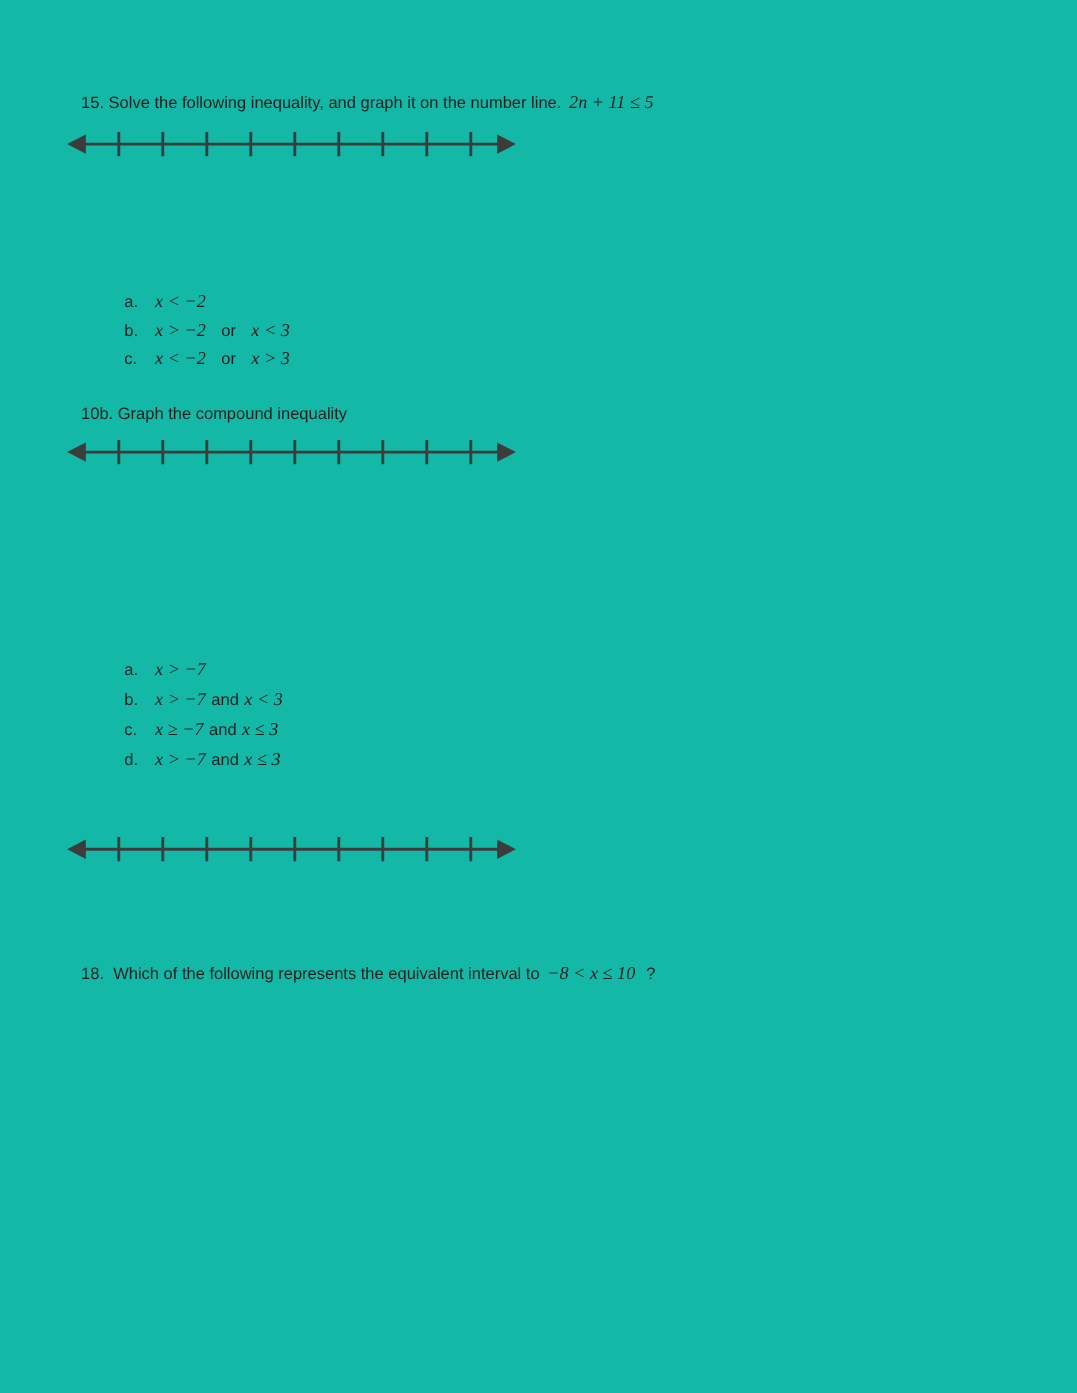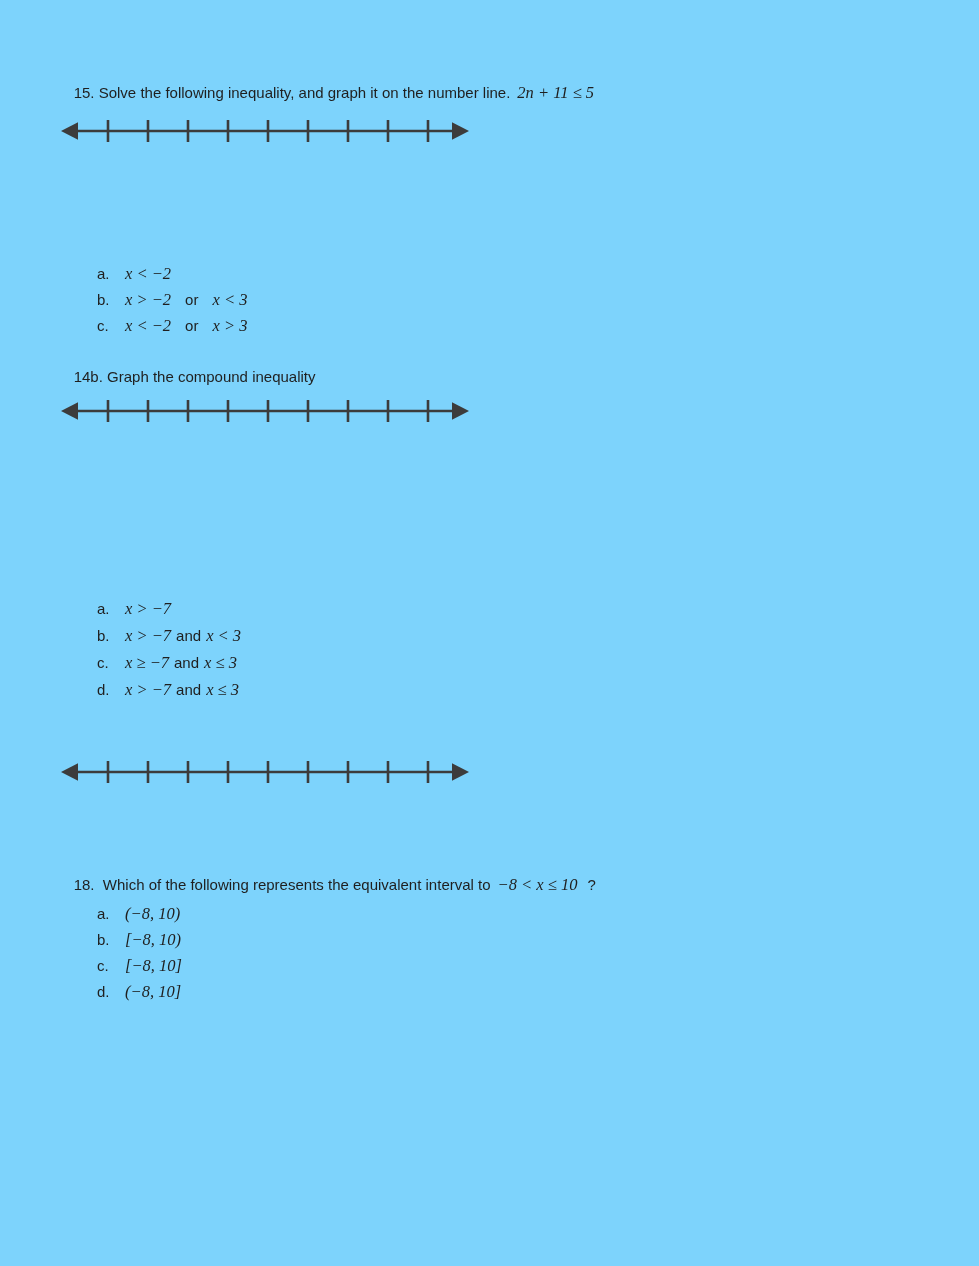--- a/index.html
+++ b/index.html
@@ -5,21 +5,21 @@
   html, body { margin: 0; padding: 0; }
   body {
     width: 979px; height: 1266px;
     background: #ffffff;
     font-family: "Liberation Sans", "DejaVu Sans", sans-serif;
     color: #1f1f1f;
   }
   .page {
     position: relative;
     width: 979px; height: 1266px;
-    background: #7dd3fc;
+    background: #14b8a6;
     overflow: hidden;
   }
   .block {
     position: absolute;
     left: 57px;
     font-size: 15px;
     line-height: 22px;
     white-space: pre;
   }
   .math {
@@ -27,21 +27,21 @@
     font-style: italic;
     font-size: 16.5px;
   }
   .gap-l  { margin-left: 7px; }
   .gap-l2 { margin-left: 10px; }
   .suffix  { margin-left: 7px; }
   .suffix2 { margin-left: 10px; }
   .conn.wide   { margin: 0 14px; }
   .conn.narrow { margin: 16px 5px; }
   .conn:empty, .math:empty { display: none; }
-  .opts { position: absolute; left: 72px; }
+  .opts { position: absolute; left: 88px; }
   .opt-row {
     height: 26px;
     line-height: 26px;
     font-size: 15px;
     white-space: pre;
   }
   .opt-row.tall { height: 27px; line-height: 27px; }
   .opt-label { display: inline-block; width: 28px; }
   .numline { position: absolute; left: 60px; height: 32px; color: #3c3c3c; }
   .nl-svg { display: block; }
@@ -79,21 +79,21 @@
     </div>
     <div class="opt-row">
       <span class="opt-label">b.</span><span class="math">x &gt; −2</span><span class="conn wide">or</span><span class="math">x &lt; 3</span>
     </div>
     <div class="opt-row">
       <span class="opt-label">c.</span><span class="math">x &lt; −2</span><span class="conn wide">or</span><span class="math">x &gt; 3</span>
     </div>
   </div>
 
   <div class="block" style="top:344px">
-    <span>14b. Graph the compound inequality</span>
+    <span>10b. Graph the compound inequality</span>
   </div>
 
   <div class="numline" style="top: 395px; color: rgb(60, 60, 60);">
     <svg class="nl-svg" width="410" height="32" viewBox="0 0 410 32">
       <line x1="14" y1="16" x2="396" y2="16" stroke="currentColor" stroke-width="2.6"></line>
       <polygon points="1,16 18,7.2 18,24.8" fill="currentColor"></polygon>
       <polygon points="409,16 392,7.2 392,24.8" fill="currentColor"></polygon>
     <line x1="48" x2="48" y1="5" y2="27" stroke="currentColor" stroke-width="2.6"></line>
         <line x1="88" x2="88" y1="5" y2="27" stroke="currentColor" stroke-width="2.6"></line>
         <line x1="128" x2="128" y1="5" y2="27" stroke="currentColor" stroke-width="2.6"></line>
@@ -137,28 +137,14 @@
         <line x1="288" x2="288" y1="5" y2="27" stroke="currentColor" stroke-width="2.6"></line>
         <line x1="328" x2="328" y1="5" y2="27" stroke="currentColor" stroke-width="2.6"></line>
         <line x1="368" x2="368" y1="5" y2="27" stroke="currentColor" stroke-width="2.6"></line>
       </svg>
   </div>
 
   <div class="block" style="top:852px">
     <span>18.  Which of the following represents the equivalent interval to</span><span class="math gap-l">−8 &lt; x ≤ 10</span><span class="suffix2">?</span>
   </div>
 
-  <div class="opts" style="top:875px">
-    <div class="opt-row">
-      <span class="opt-label">a.</span><span class="math">(−8, 10)</span>
-    </div>
-    <div class="opt-row">
-      <span class="opt-label">b.</span><span class="math">[−8, 10)</span>
-    </div>
-    <div class="opt-row">
-      <span class="opt-label">c.</span><span class="math">[−8, 10]</span>
-    </div>
-    <div class="opt-row">
-      <span class="opt-label">d.</span><span class="math">(−8, 10]</span>
-    </div>
-  </div>
 
 </div>
 
 </body></html>

